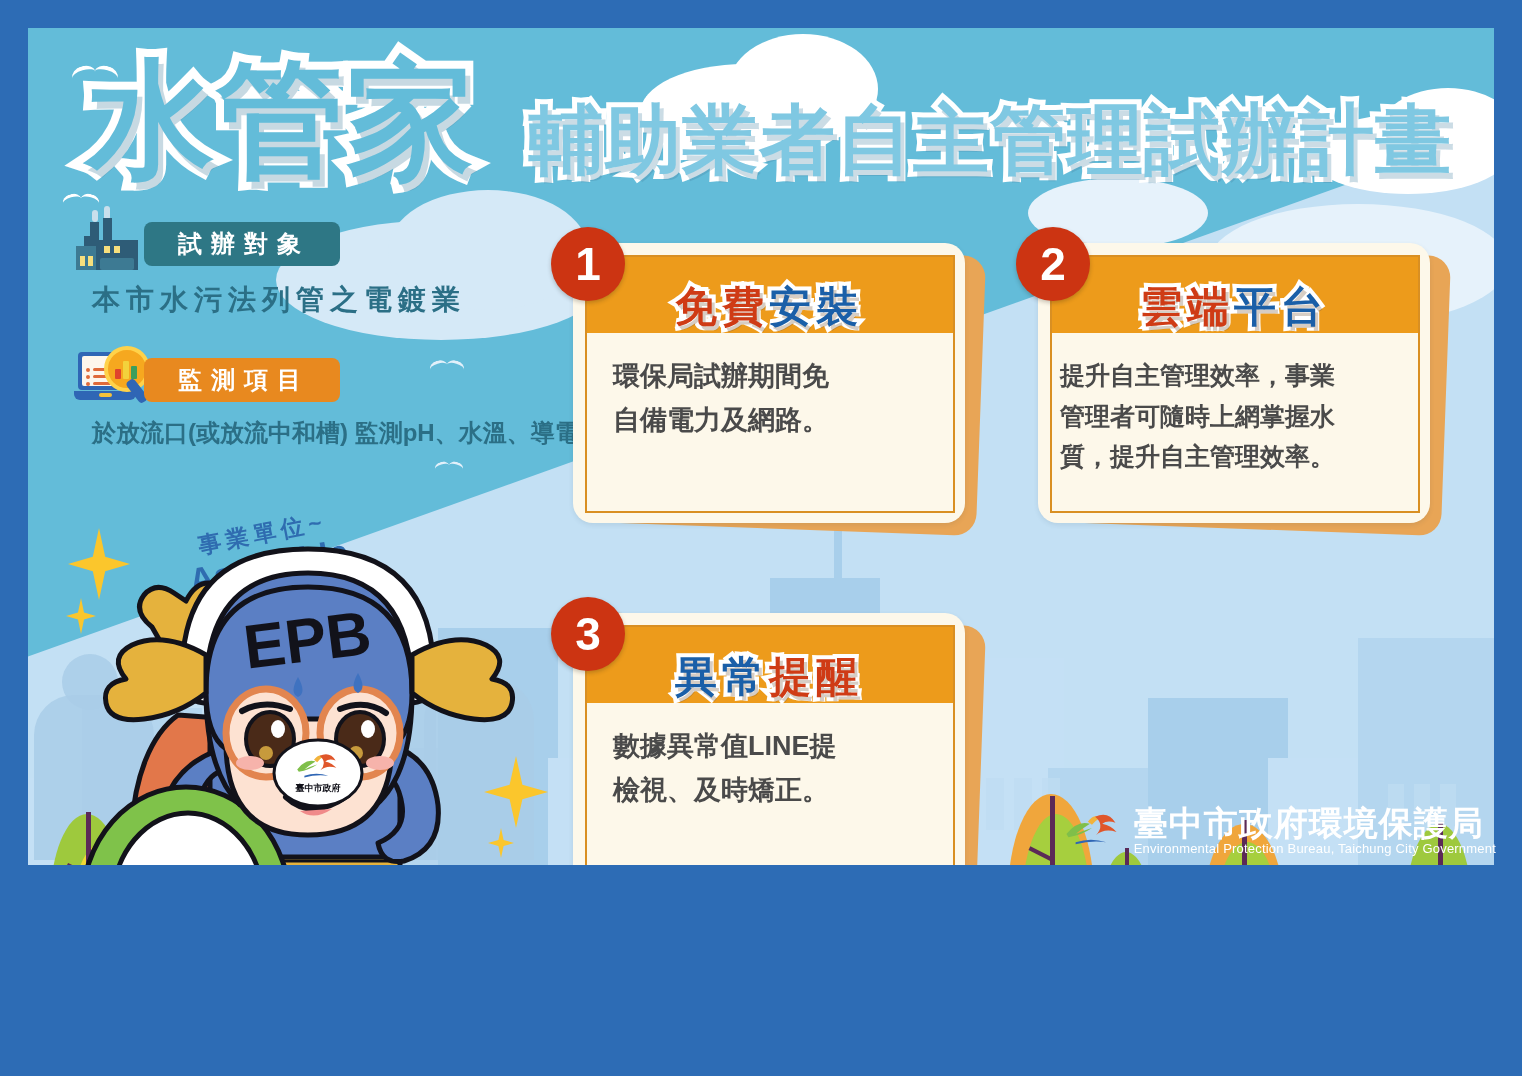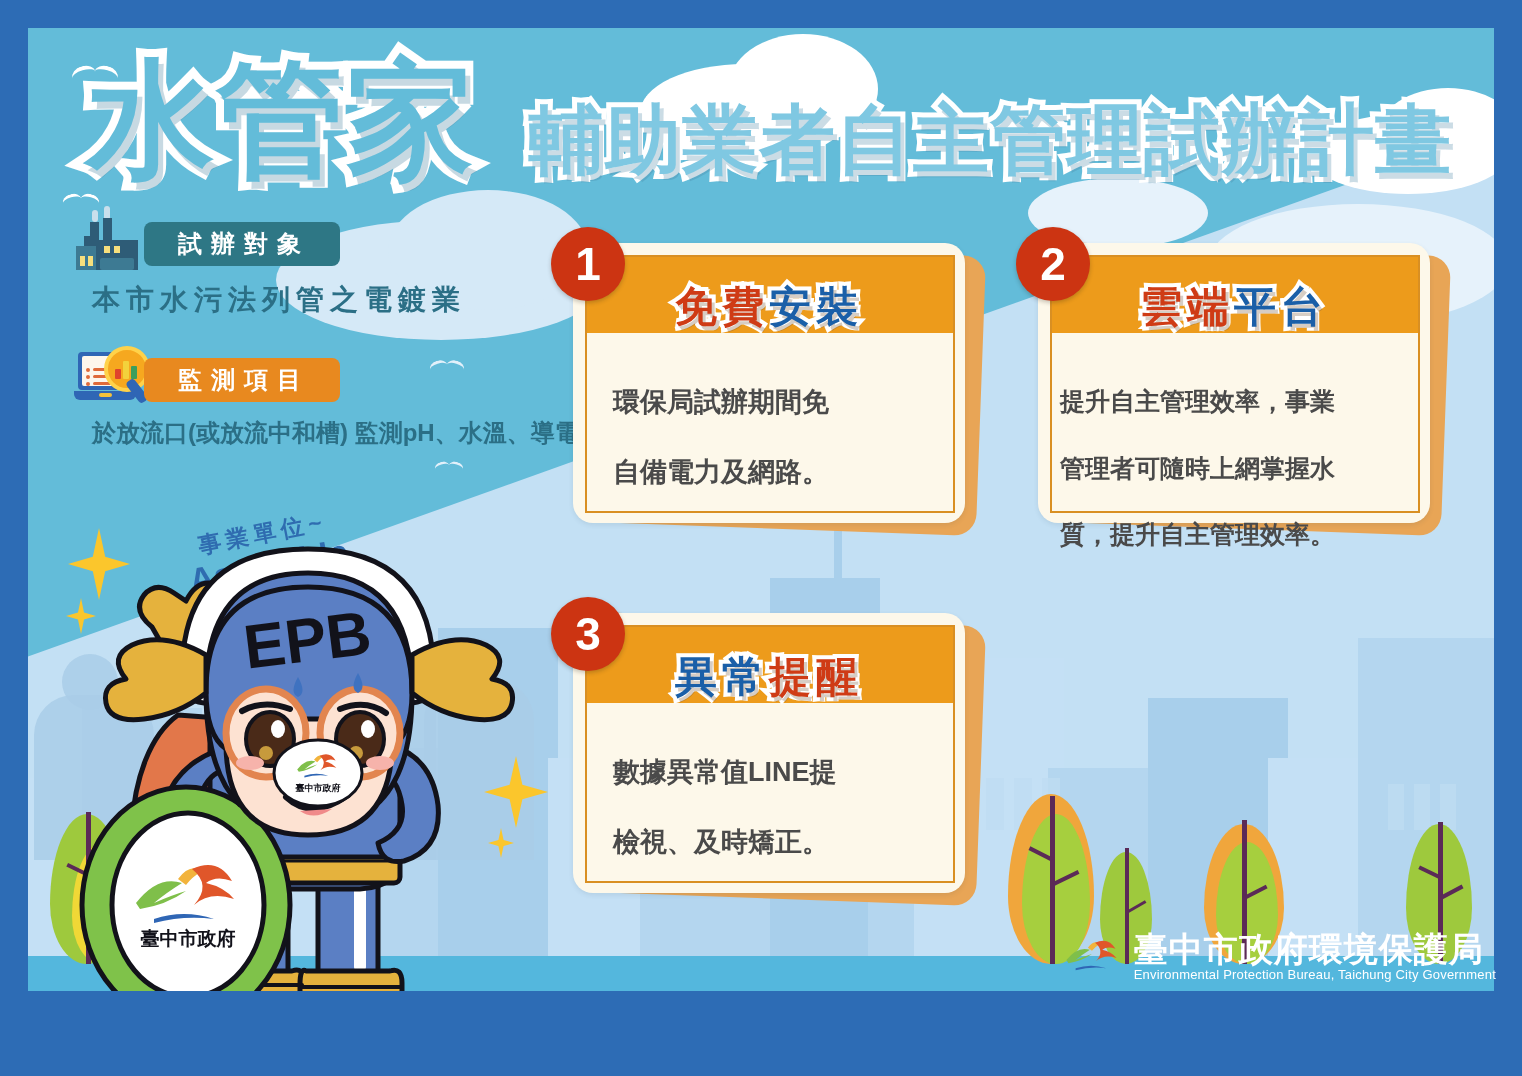--- a/index.html
+++ b/index.html
@@ -2,21 +2,21 @@
 <html lang="zh-Hant"><head>
 <meta charset="utf-8">
 <title>水管家</title>
 <style>
   html,body{margin:0;padding:0;}
   body{
     width:1522px;height:1076px;overflow:hidden;
     font-family:"Liberation Sans","DejaVu Sans",sans-serif;
     background:#2d6cb5;
   }
-  #poster{position:relative;width:1522px;height:991px;background:#2d6cb5;overflow:hidden;}
+  #poster{position:relative;width:1522px;height:865px;background:#2d6cb5;overflow:hidden;}
 
   
   #stage{
     position:absolute;left:28px;top:28px;width:1466px;height:982px;
     overflow:hidden;background:#bfdff2;
   }
   
   .sky-base{position:absolute;inset:0;background:#c3e0f4;}
   .sky-diag{
     position:absolute;left:-60px;top:-40px;width:1620px;height:700px;
@@ -140,21 +140,21 @@
   .card .hdr span{
     -webkit-text-stroke:8px #ffffff;paint-order:stroke fill;
     text-shadow:3px 4px 0 rgba(120,90,60,.30);
   }
   .hdr .red{color:#cf3b15;}
   .hdr .blue{color:#1a5fa8;}
   .card .body{
     position:absolute;left:40px;top:112px;width:320px;
     color:#4a4a4a;font-size:27px;font-weight:bold;line-height:1.62;
   }
-  .card .body div{white-space:nowrap;margin-top:26px;}
+  .card .body div{white-space:nowrap;}
   .badge{
     position:absolute;left:-22px;top:-16px;width:74px;height:74px;border-radius:50%;
     background:#cc3412;color:#ffffff;font-size:46px;font-weight:bold;
     text-align:center;line-height:74px;z-index:6;
     box-shadow:0 2px 4px rgba(40,30,20,.25);
   }
 
   
   #footer{position:absolute;left:0;bottom:0;width:1522px;height:66px;}
   .foot-logo{position:absolute;right:26px;bottom:6px;height:56px;display:flex;align-items:center;gap:10px;}

